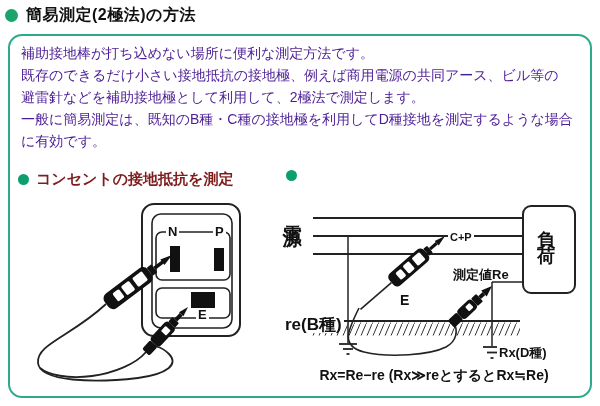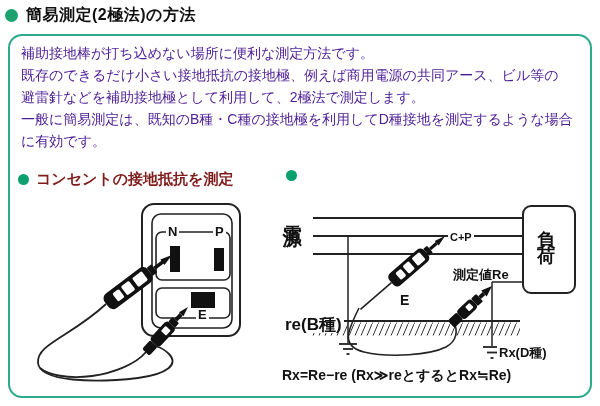--- a/index.html
+++ b/index.html
@@ -41,21 +41,21 @@
   .lab-e1 { left:186px; top:112px; font-size:13px; }
 
   
   .lab-source { left:1px;   top:12px;  font-size:19px; letter-spacing:4px; }
   .lab-load   { left:255px; top:17px;  font-size:18px; letter-spacing:16px; }
   .lab-cp     { left:166px; top:34px;  font-size:11px; }
   .lab-meas   { left:138px; top:70px;  font-size:13px;margin-left:31px; }
   .lab-e2     { left:116px; top:95px;  font-size:14px; }
   .lab-reb    { left:1px;   top:104px; font-size:17px;margin-top:14px; }
   .lab-rxd    { left:215px; top:107px; font-size:13px;margin-top:41px; }
-  .formula    { position:absolute; left:0; top:169px; width:304px; 
+  .formula    { position:absolute; left:0; top:169px; width:304px; text-align:center;
                 font-size:14px; font-weight:bold; color:#111; }
 </style>
 </head>
 <body>
 
 <div class="page">
 
   <div class="title-row">
     <span class="title-dot"></span>
     <span class="title-text">簡易測定(2極法)の方法</span>

